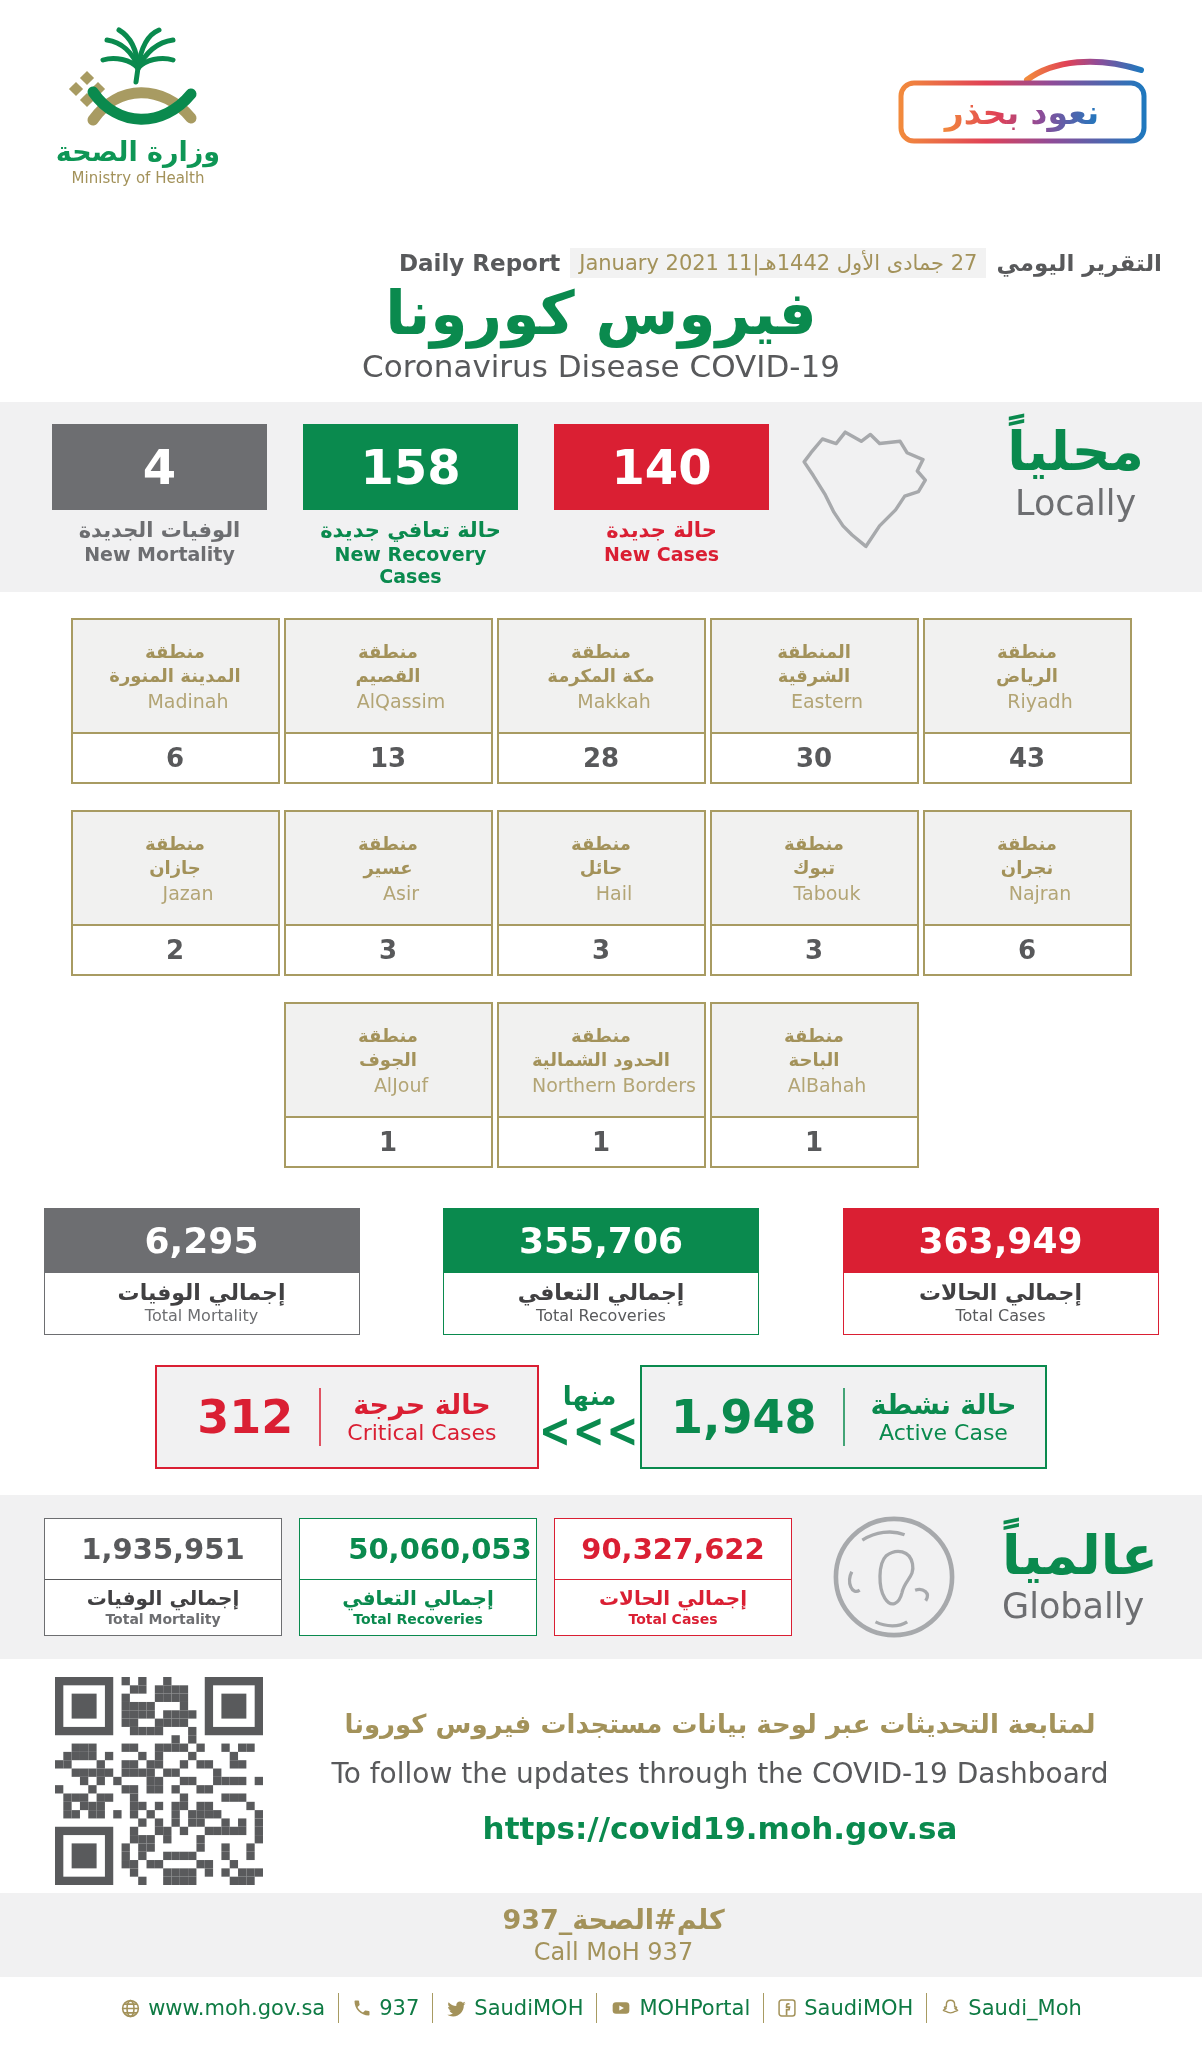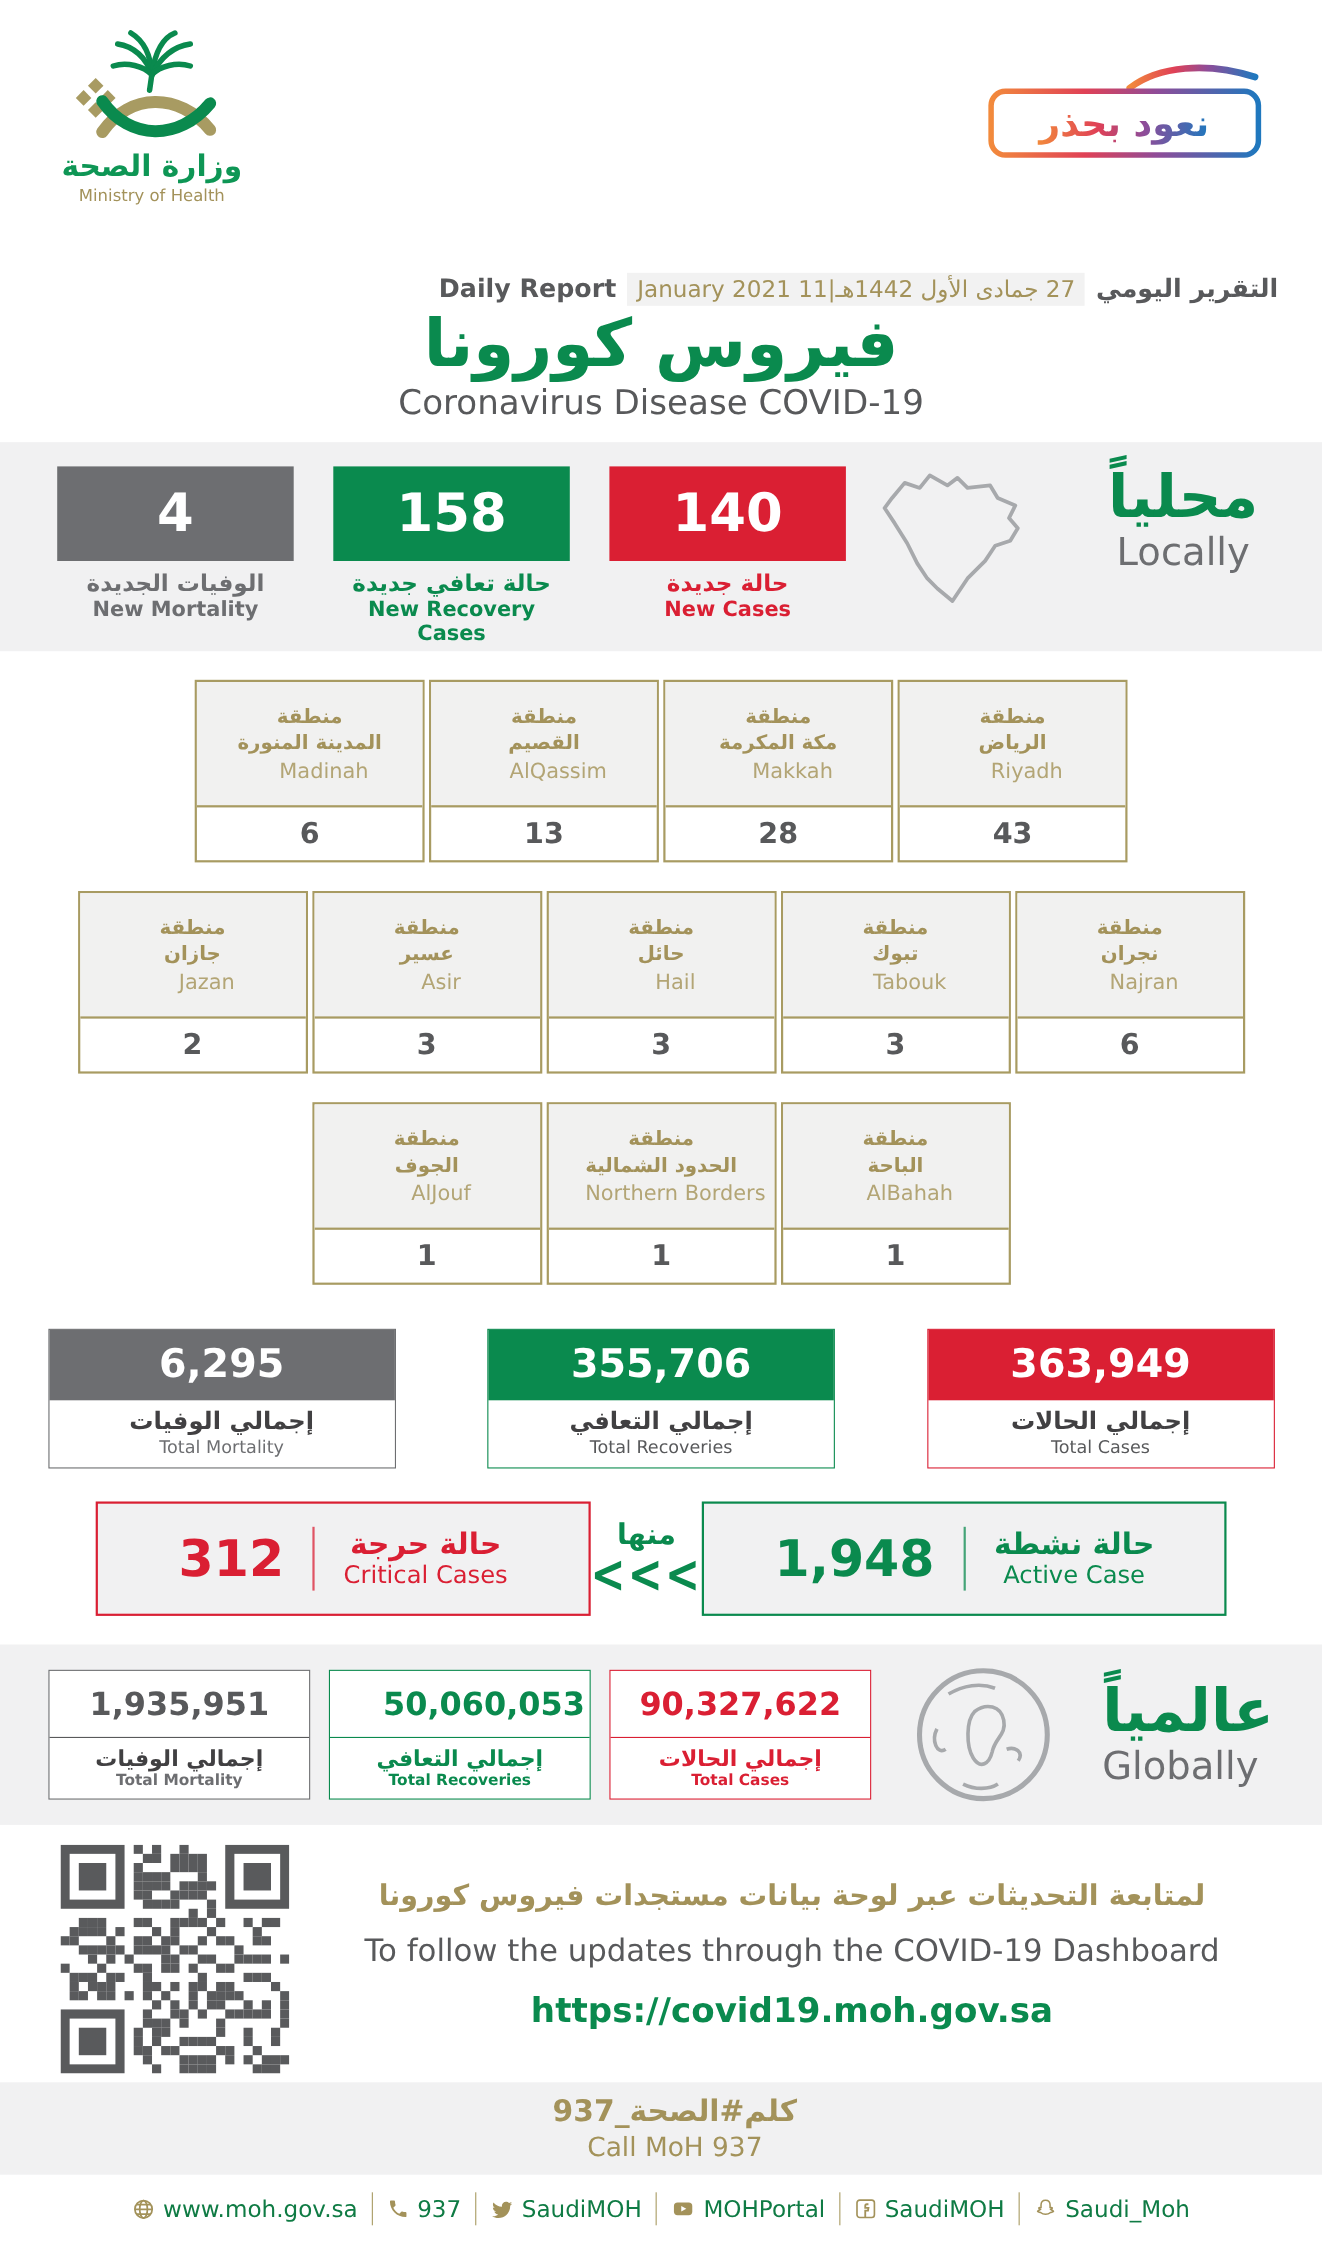--- a/index.html
+++ b/index.html
@@ -38,21 +38,21 @@
   .region-ar{color:#A3925A;font-size:18px;font-weight:bold;line-height:1.35;}
   .region-en{color:#B3A575;font-size:19px;margin-top:2px;padding-left:26px;}
   .region-value{height:48px;line-height:48px;text-align:center;color:#58595B;font-size:26px;font-weight:bold;}
   
   .totals-row{width:1115px;margin:40px auto 0;display:flex;justify-content:space-between;}
   .total-box{width:316px;border:1px solid;background:#fff;box-sizing:border-box;text-align:center;}
   .total-value{height:64px;line-height:64px;color:#fff;font-size:36px;font-weight:bold;}
   .total-ar{font-size:22px;font-weight:bold;margin-top:7px;}
   .total-en{font-size:16px;margin-top:1px;padding-bottom:9px;}
   
-  .active-row{width:1028px;margin:30px auto 0;display:flex;align-items:center;justify-content:space-between;}
+  .active-row{width:892px;margin:30px auto 0;display:flex;align-items:center;justify-content:space-between;}
   .case-box{height:104px;background:#F1F1F2;display:flex;align-items:center;justify-content:center;
             gap:26px;box-sizing:border-box;}
   .critical-box{width:472px;border:2px solid #DA1F33;color:#DA1F33;}
   .active-box{width:500px;border:2px solid #0A8A4E;color:#0A8A4E;}
   .case-value{font-size:46px;font-weight:bold;}
   .case-div{width:2px;height:58px;background:currentColor;opacity:.75;}
   .case-labels{text-align:center;}
   .case-ar{font-size:27px;font-weight:bold;}
   .case-en{font-size:22px;}
   .of-which{text-align:center;color:#0A8A4E;flex:1;}
@@ -202,20 +202,30 @@
         <div class="region-top">
           <div class="region-ar" dir="rtl">
             <span>منطقة</span><br>
             <span>مكة المكرمة</span>
           </div>
           <div class="region-en">Makkah</div>
         </div>
         <div class="region-value">28</div>
       </div>
 
+      <div class="region-box">
+        <div class="region-top">
+          <div class="region-ar" dir="rtl">
+            <span>المنطقة</span><br>
+            <span>الشرقية</span>
+          </div>
+          <div class="region-en">Eastern</div>
+        </div>
+        <div class="region-value">30</div>
+      </div>
 
       <div class="region-box">
         <div class="region-top">
           <div class="region-ar" dir="rtl">
             <span>منطقة</span><br>
             <span>الرياض</span>
           </div>
           <div class="region-en">Riyadh</div>
         </div>
         <div class="region-value">43</div>

